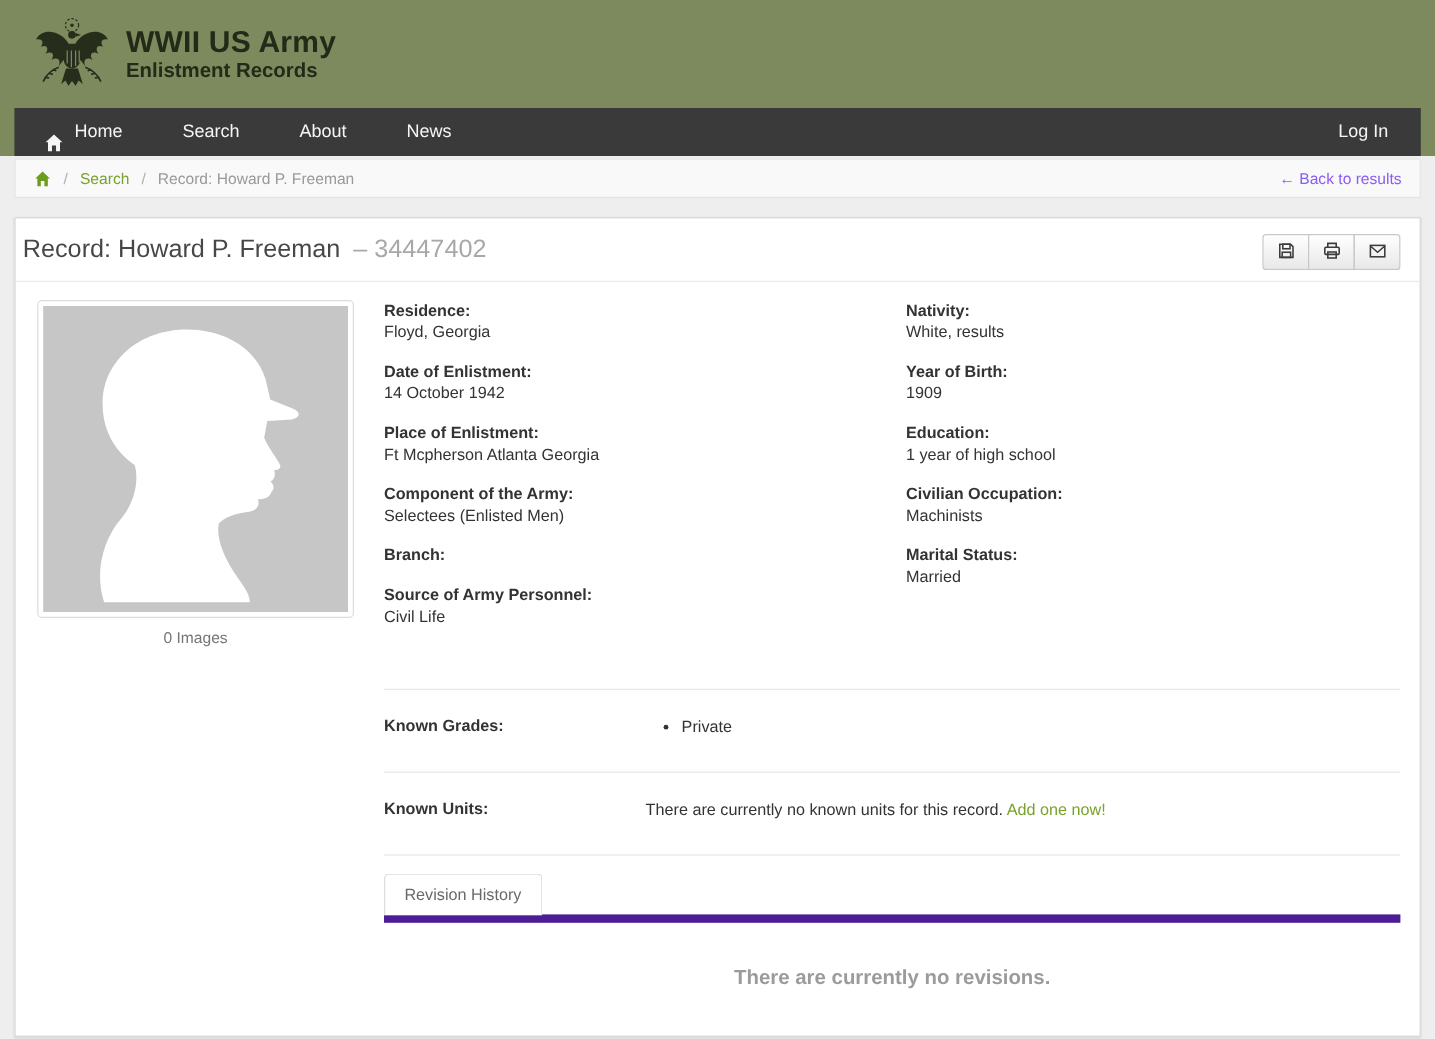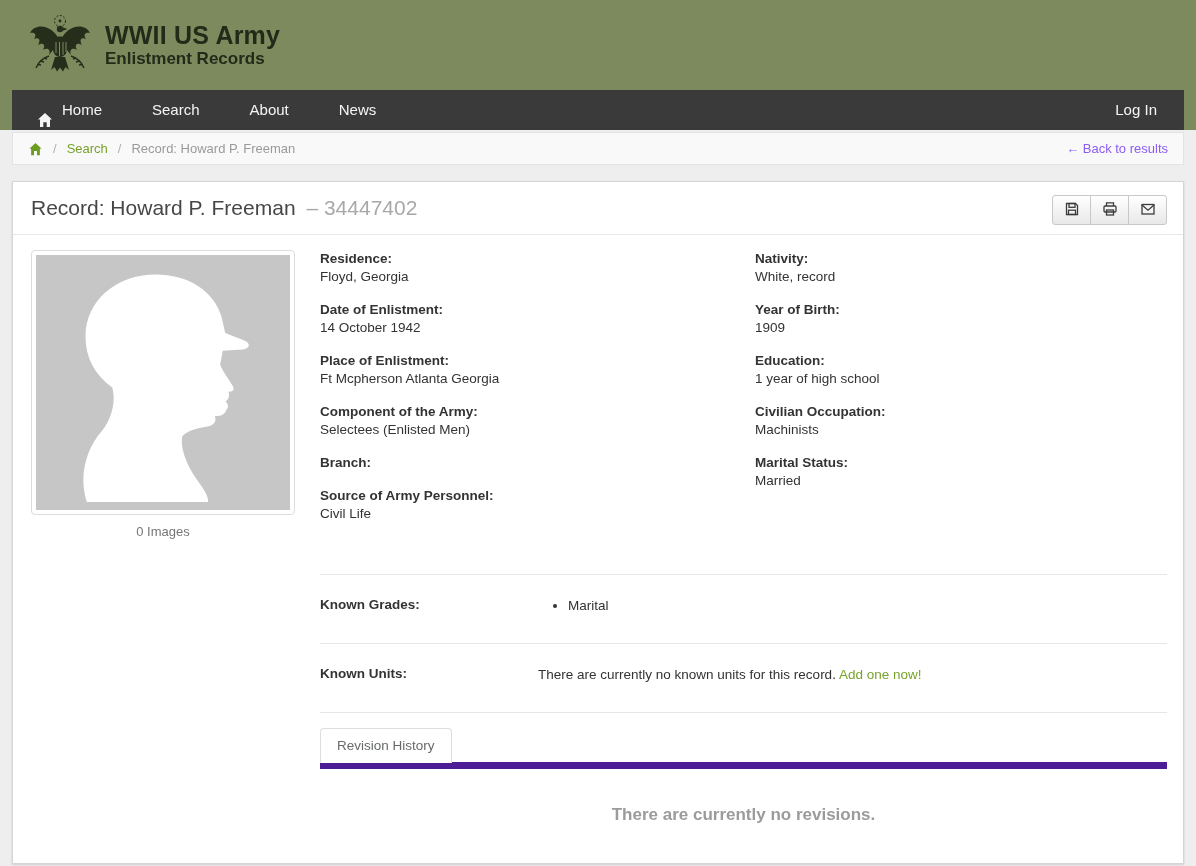--- a/index.html
+++ b/index.html
@@ -44,21 +44,21 @@
   .crumb-sep { color: #b0b0b0; }
   .crumb-current { color: #9a9a9a; }
   .crumb-back { margin-left: auto; color: #8b5cf6; text-decoration: none; cursor: pointer; }
 
   
   .card {
     background: #fff; border: 1px solid #d5d5d5;
     box-shadow: 0 1px 2px rgba(0,0,0,0.12);
     margin-top: 16px;
   }
-  .card-header { position: relative; padding: 14px 18px; border-bottom: 1px solid #e8e8e8; }
+  .card-header { position: relative; padding: 14px 6px; border-bottom: 1px solid #e8e8e8; }
   .record-title { margin: 0; font-size: 21px; font-weight: 400; color: #474747; }
   .record-number { color: #a8a8a8; margin-left: 5px; }
   .btn-group { position: absolute; right: 16px; top: 13px; display: flex; }
   .btn {
     width: 39px; height: 30px;
     background: linear-gradient(#ffffff, #e8e8e8);
     border: 1px solid #c8c8c8;
     display: flex; align-items: center; justify-content: center;
     cursor: pointer; padding: 0;
   }
@@ -278,21 +278,21 @@
               <div class="lbl">Branch:</div>
             </div>
             <div class="field">
               <div class="lbl">Source of Army Personnel:</div>
               <div class="val">Civil Life</div>
             </div>
           </div>
           <div class="fcol-b">
             <div class="field">
               <div class="lbl">Nativity:</div>
-              <div class="val">White, record</div>
+              <div class="val">White, results</div>
             </div>
             <div class="field">
               <div class="lbl">Year of Birth:</div>
               <div class="val">1909</div>
             </div>
             <div class="field">
               <div class="lbl">Education:</div>
               <div class="val">1 year of high school</div>
             </div>
             <div class="field">
@@ -302,21 +302,21 @@
             <div class="field">
               <div class="lbl">Marital Status:</div>
               <div class="val">Married</div>
             </div>
           </div>
         </div>
 
         <div class="section">
           <div class="sec-label">Known Grades:</div>
           <ul class="grades-list">
-            <li>Marital</li>
+            <li>Private</li>
           </ul>
         </div>
 
         <div class="section">
           <div class="sec-label">Known Units:</div>
           <div class="units-text">
             <span>There are currently no known units for this record.</span>
             <a class="add-link">Add one now!</a>
           </div>
         </div>

